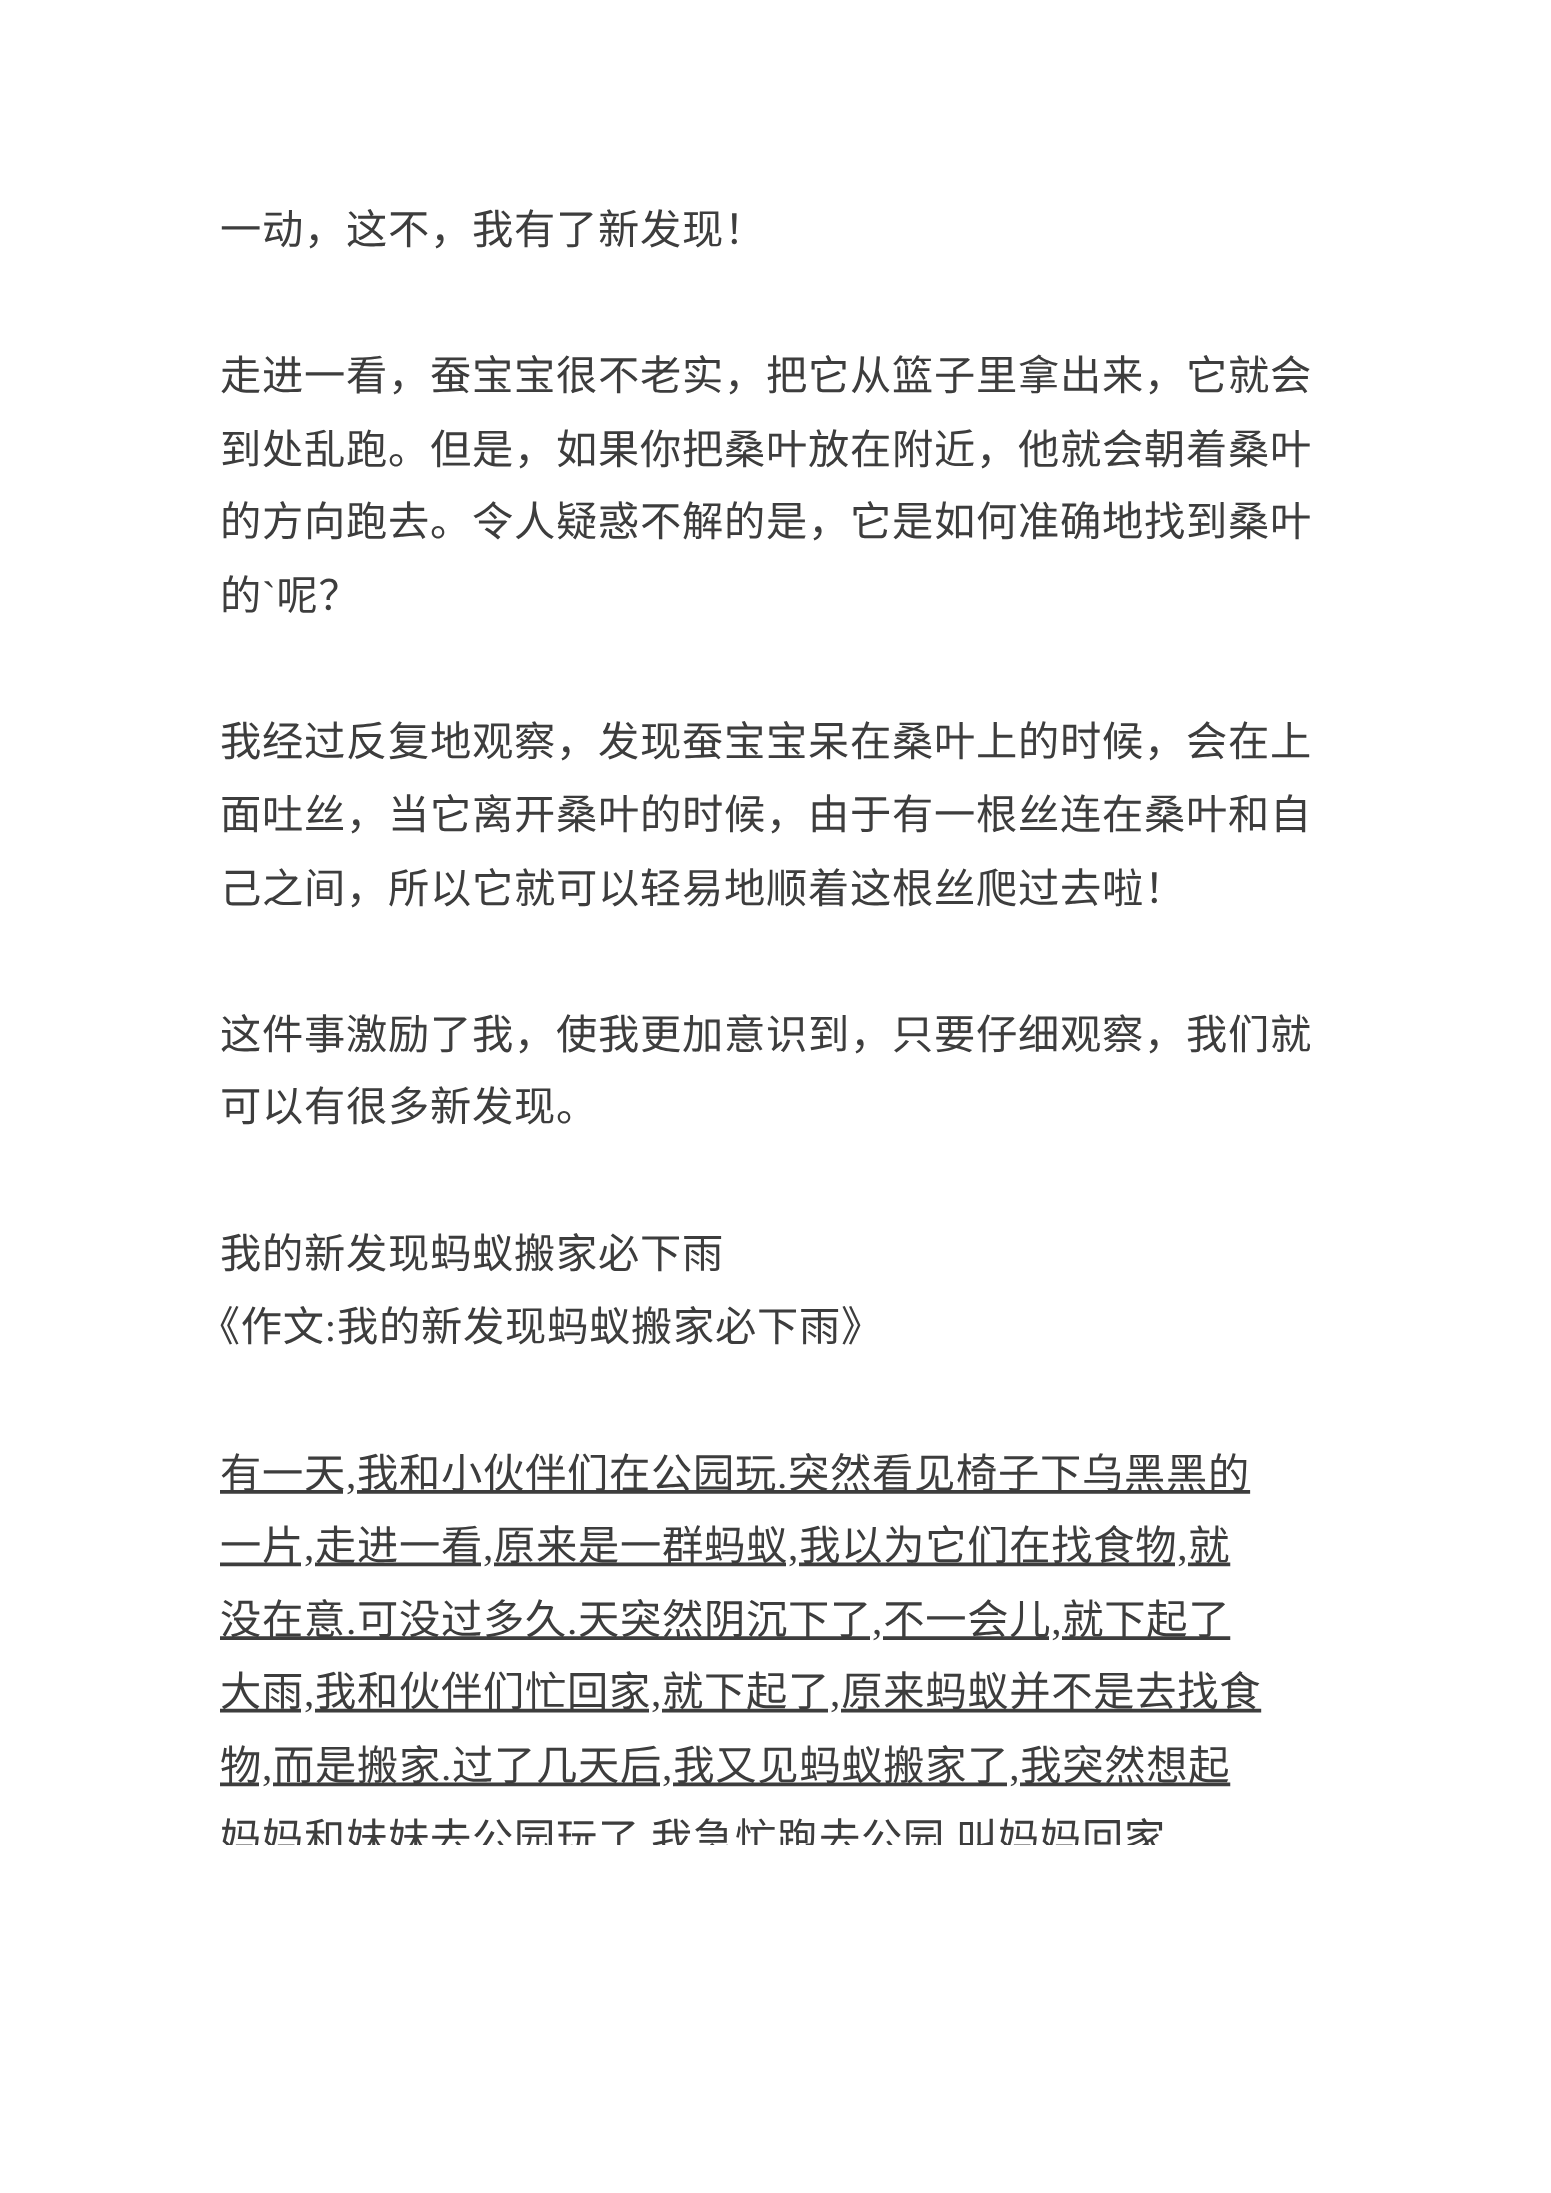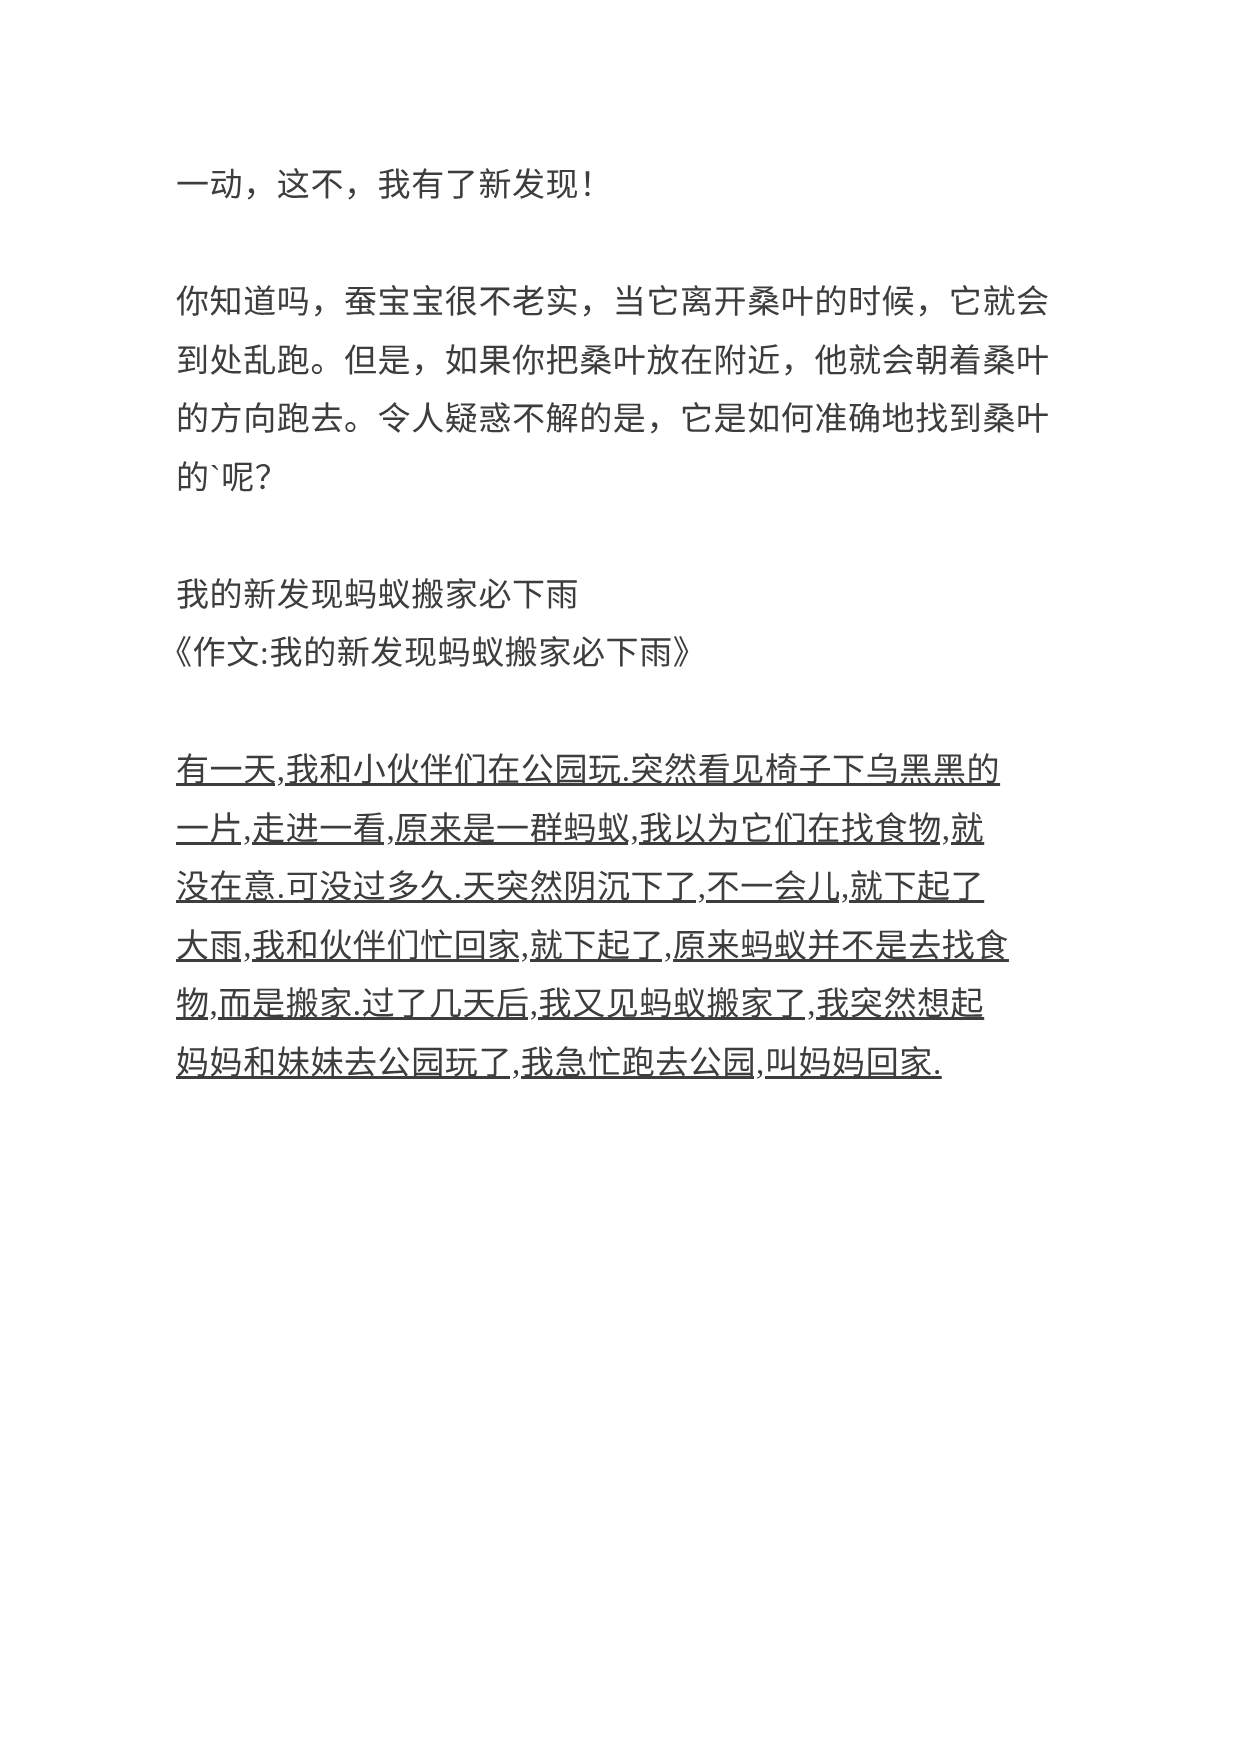--- a/index.html
+++ b/index.html
@@ -47,27 +47,36 @@
 <body>
 
 <div class="page">
   <div class="content">
 
     <div class="para">
       <div class="line">一动，这不，我有了新发现！</div>
     </div>
 
     <div class="para">
-      <div class="line">你知道吗，蚕宝宝很不老实，当它离开桑叶的时候，它就会</div>
+      <div class="line">走进一看，蚕宝宝很不老实，把它从篮子里拿出来，它就会</div>
       <div class="line">到处乱跑。但是，如果你把桑叶放在附近，他就会朝着桑叶</div>
       <div class="line">的方向跑去。令人疑惑不解的是，它是如何准确地找到桑叶</div>
       <div class="line">的`呢？</div>
     </div>
 
+    <div class="para">
+      <div class="line">我经过反复地观察，发现蚕宝宝呆在桑叶上的时候，会在上</div>
+      <div class="line">面吐丝，当它离开桑叶的时候，由于有一根丝连在桑叶和自</div>
+      <div class="line">己之间，所以它就可以轻易地顺着这根丝爬过去啦！</div>
+    </div>
 
+    <div class="para">
+      <div class="line">这件事激励了我，使我更加意识到，只要仔细观察，我们就</div>
+      <div class="line">可以有很多新发现。</div>
+    </div>
 
     <div class="para">
       <div class="line">我的新发现蚂蚁搬家必下雨</div>
       <div class="line hang">《作文:我的新发现蚂蚁搬家必下雨》</div>
     </div>
 
     <div class="para">
       <div class="line">有一天,我和小伙伴们在公园玩.突然看见椅子下乌黑黑的</div>
       <div class="line">一片,走进一看,原来是一群蚂蚁,我以为它们在找食物,就</div>
       <div class="line">没在意.可没过多久.天突然阴沉下了,不一会儿,就下起了</div>

